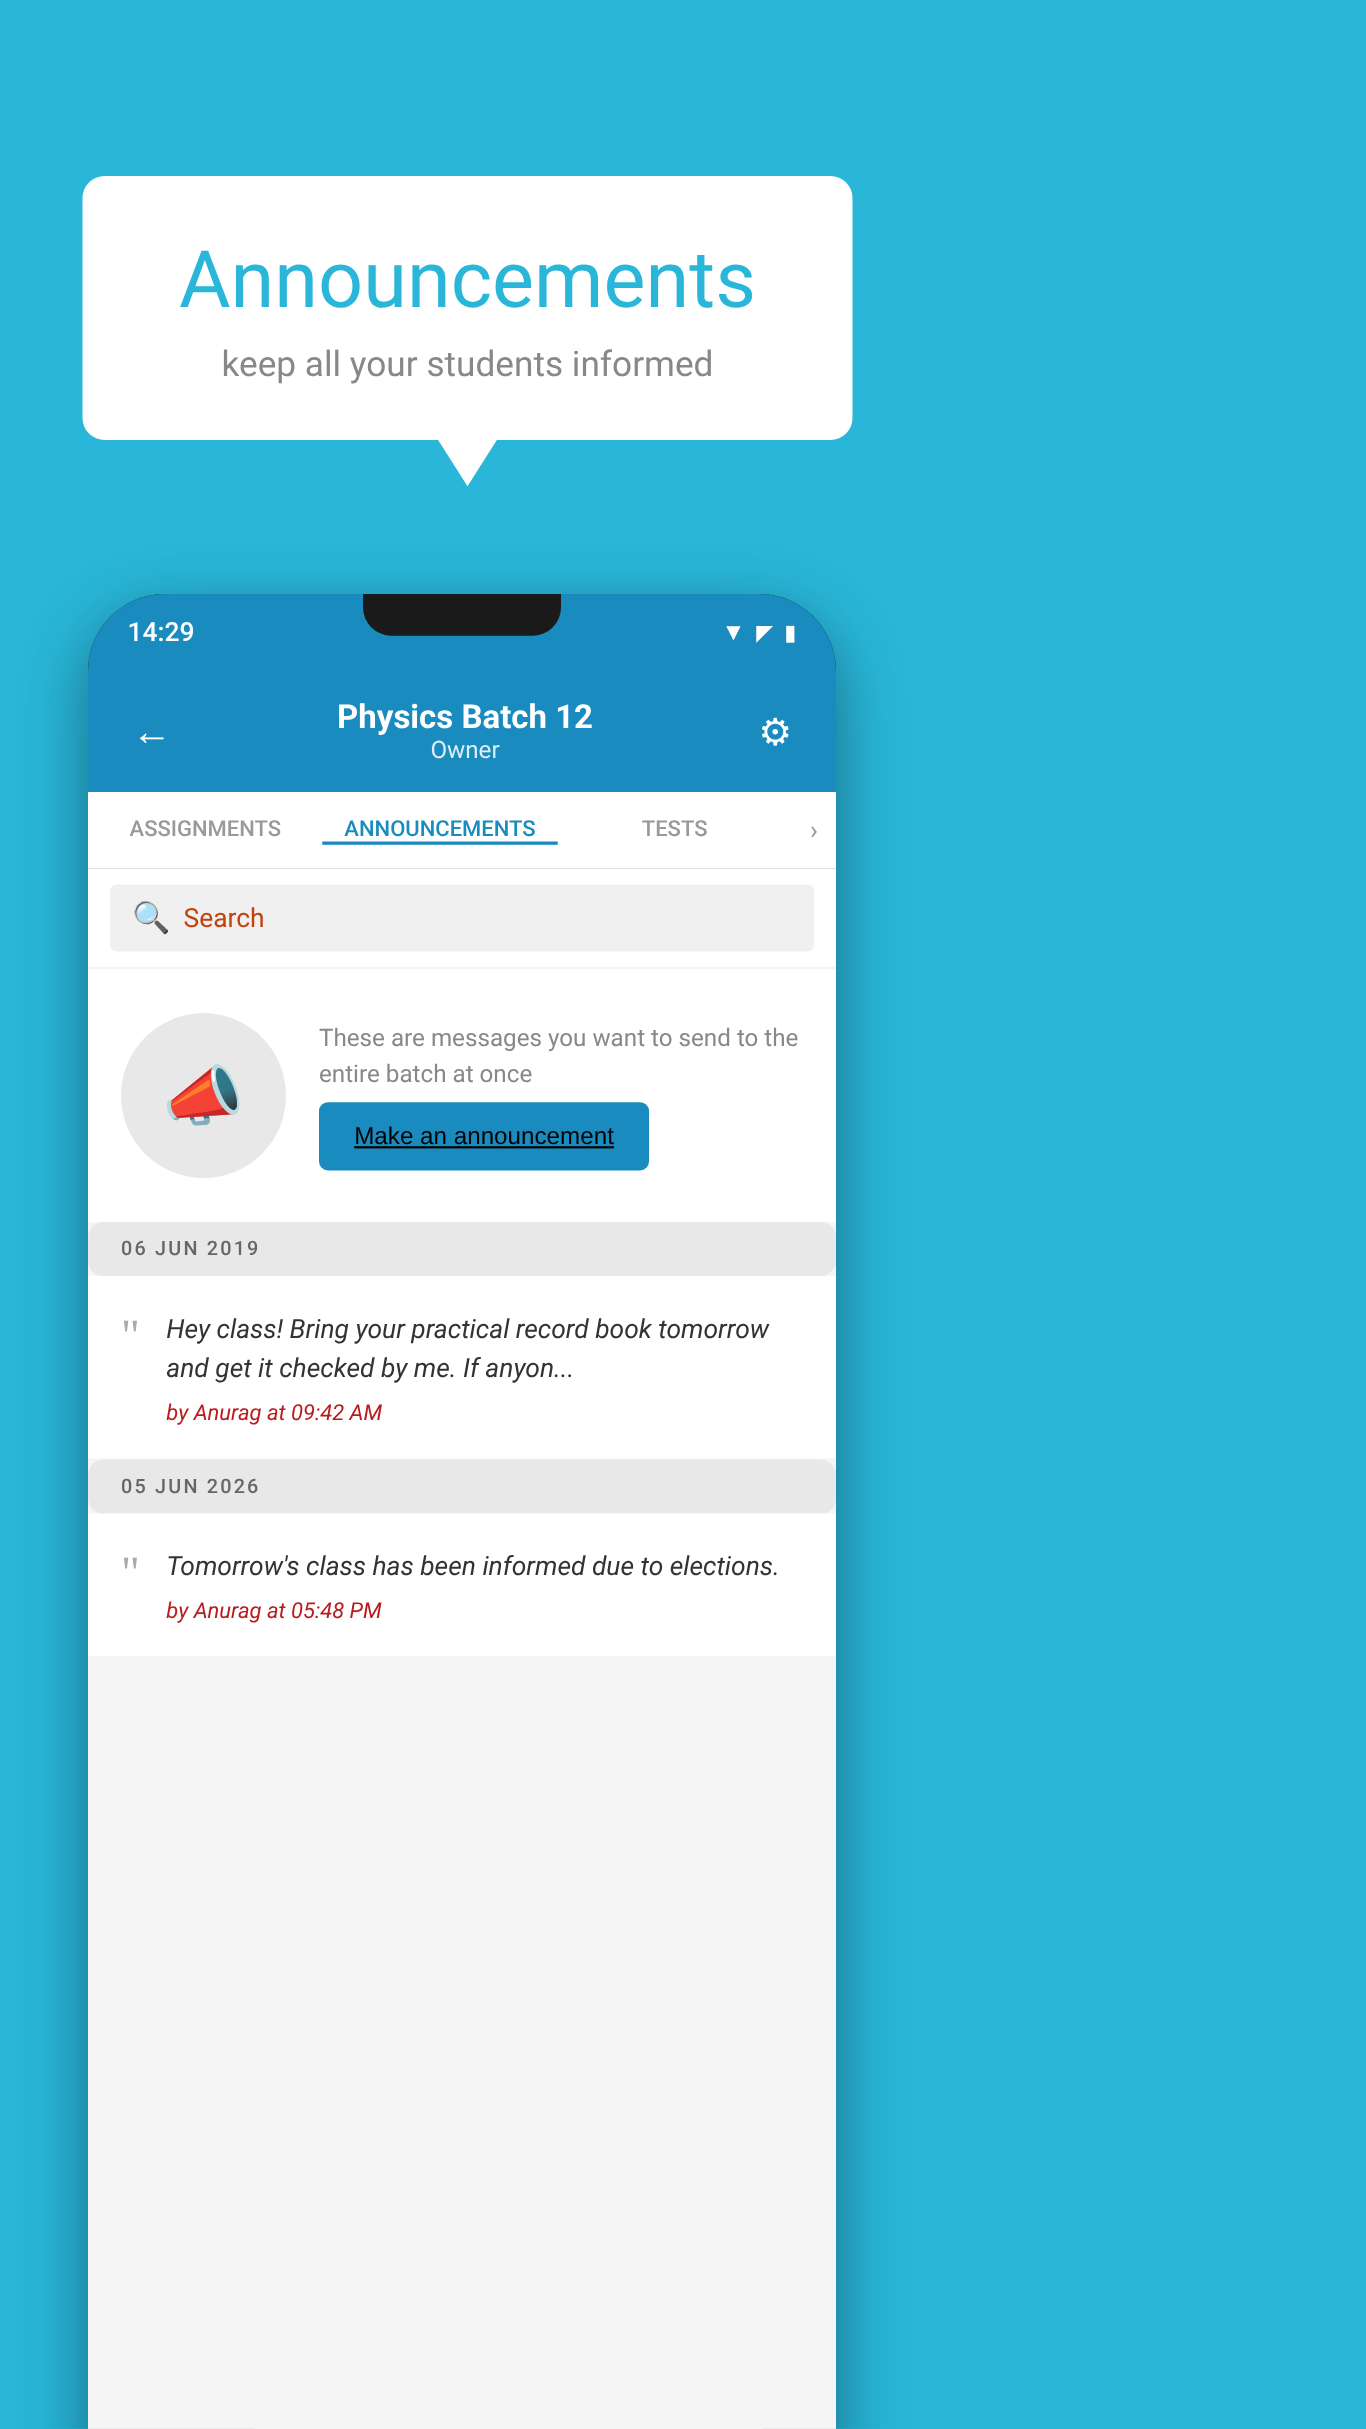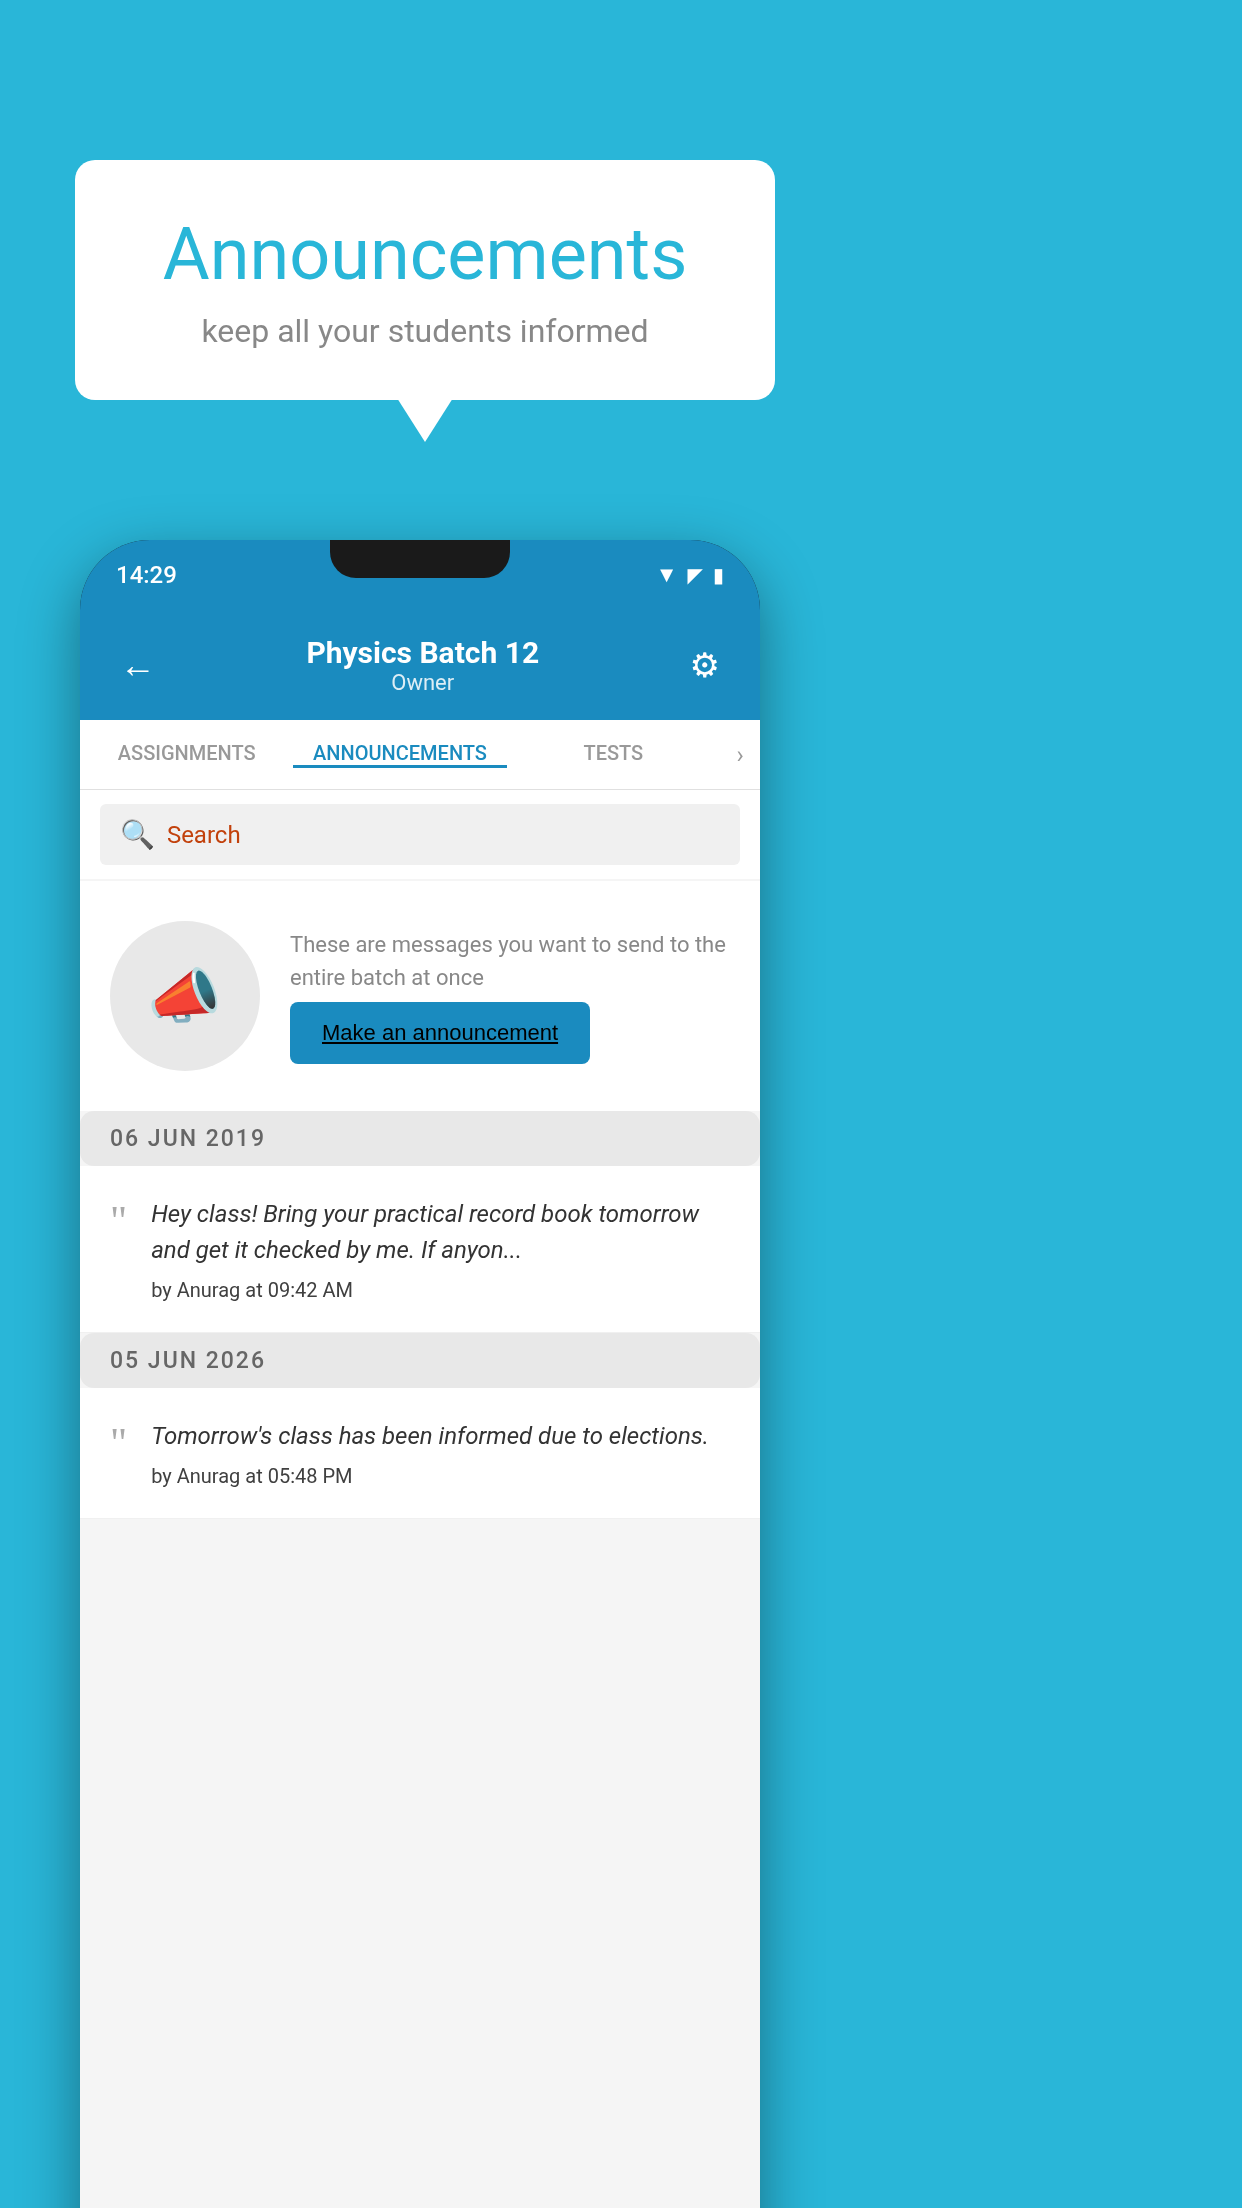--- a/index.html
+++ b/index.html
@@ -245,21 +245,21 @@
       font-size: 22px;
       cursor: pointer;
       font-weight: 500;
       text-decoration: underline;
     }
 
     
     .date-separator {
       background: #e8e8e8;
       padding: 14px 30px;
-      font-size: 23px;
+      font-size: 18px;
       color: #666;
       font-weight: 500;
       letter-spacing: 2px;
       border-radius: 14px;
     }
 
     
     .announcement-item {
       background: white;
       padding: 30px 30px;
@@ -281,21 +281,22 @@
     }
     .announcement-text {
       font-size: 24px;
       color: #333;
       font-style: italic;
       line-height: 1.5;
       margin-bottom: 10px;
     }
     .announcement-meta {
       font-size: 20px;
-      color: #404040;
+      color: #b91c1c;
+      font-style: italic;
     }
 
     .phone-screen {
       background: white;
       height: calc(100% - 70px);
       border-radius: 0 0 60px 60px;
       overflow: hidden;
     }
   </style>
 </head>

